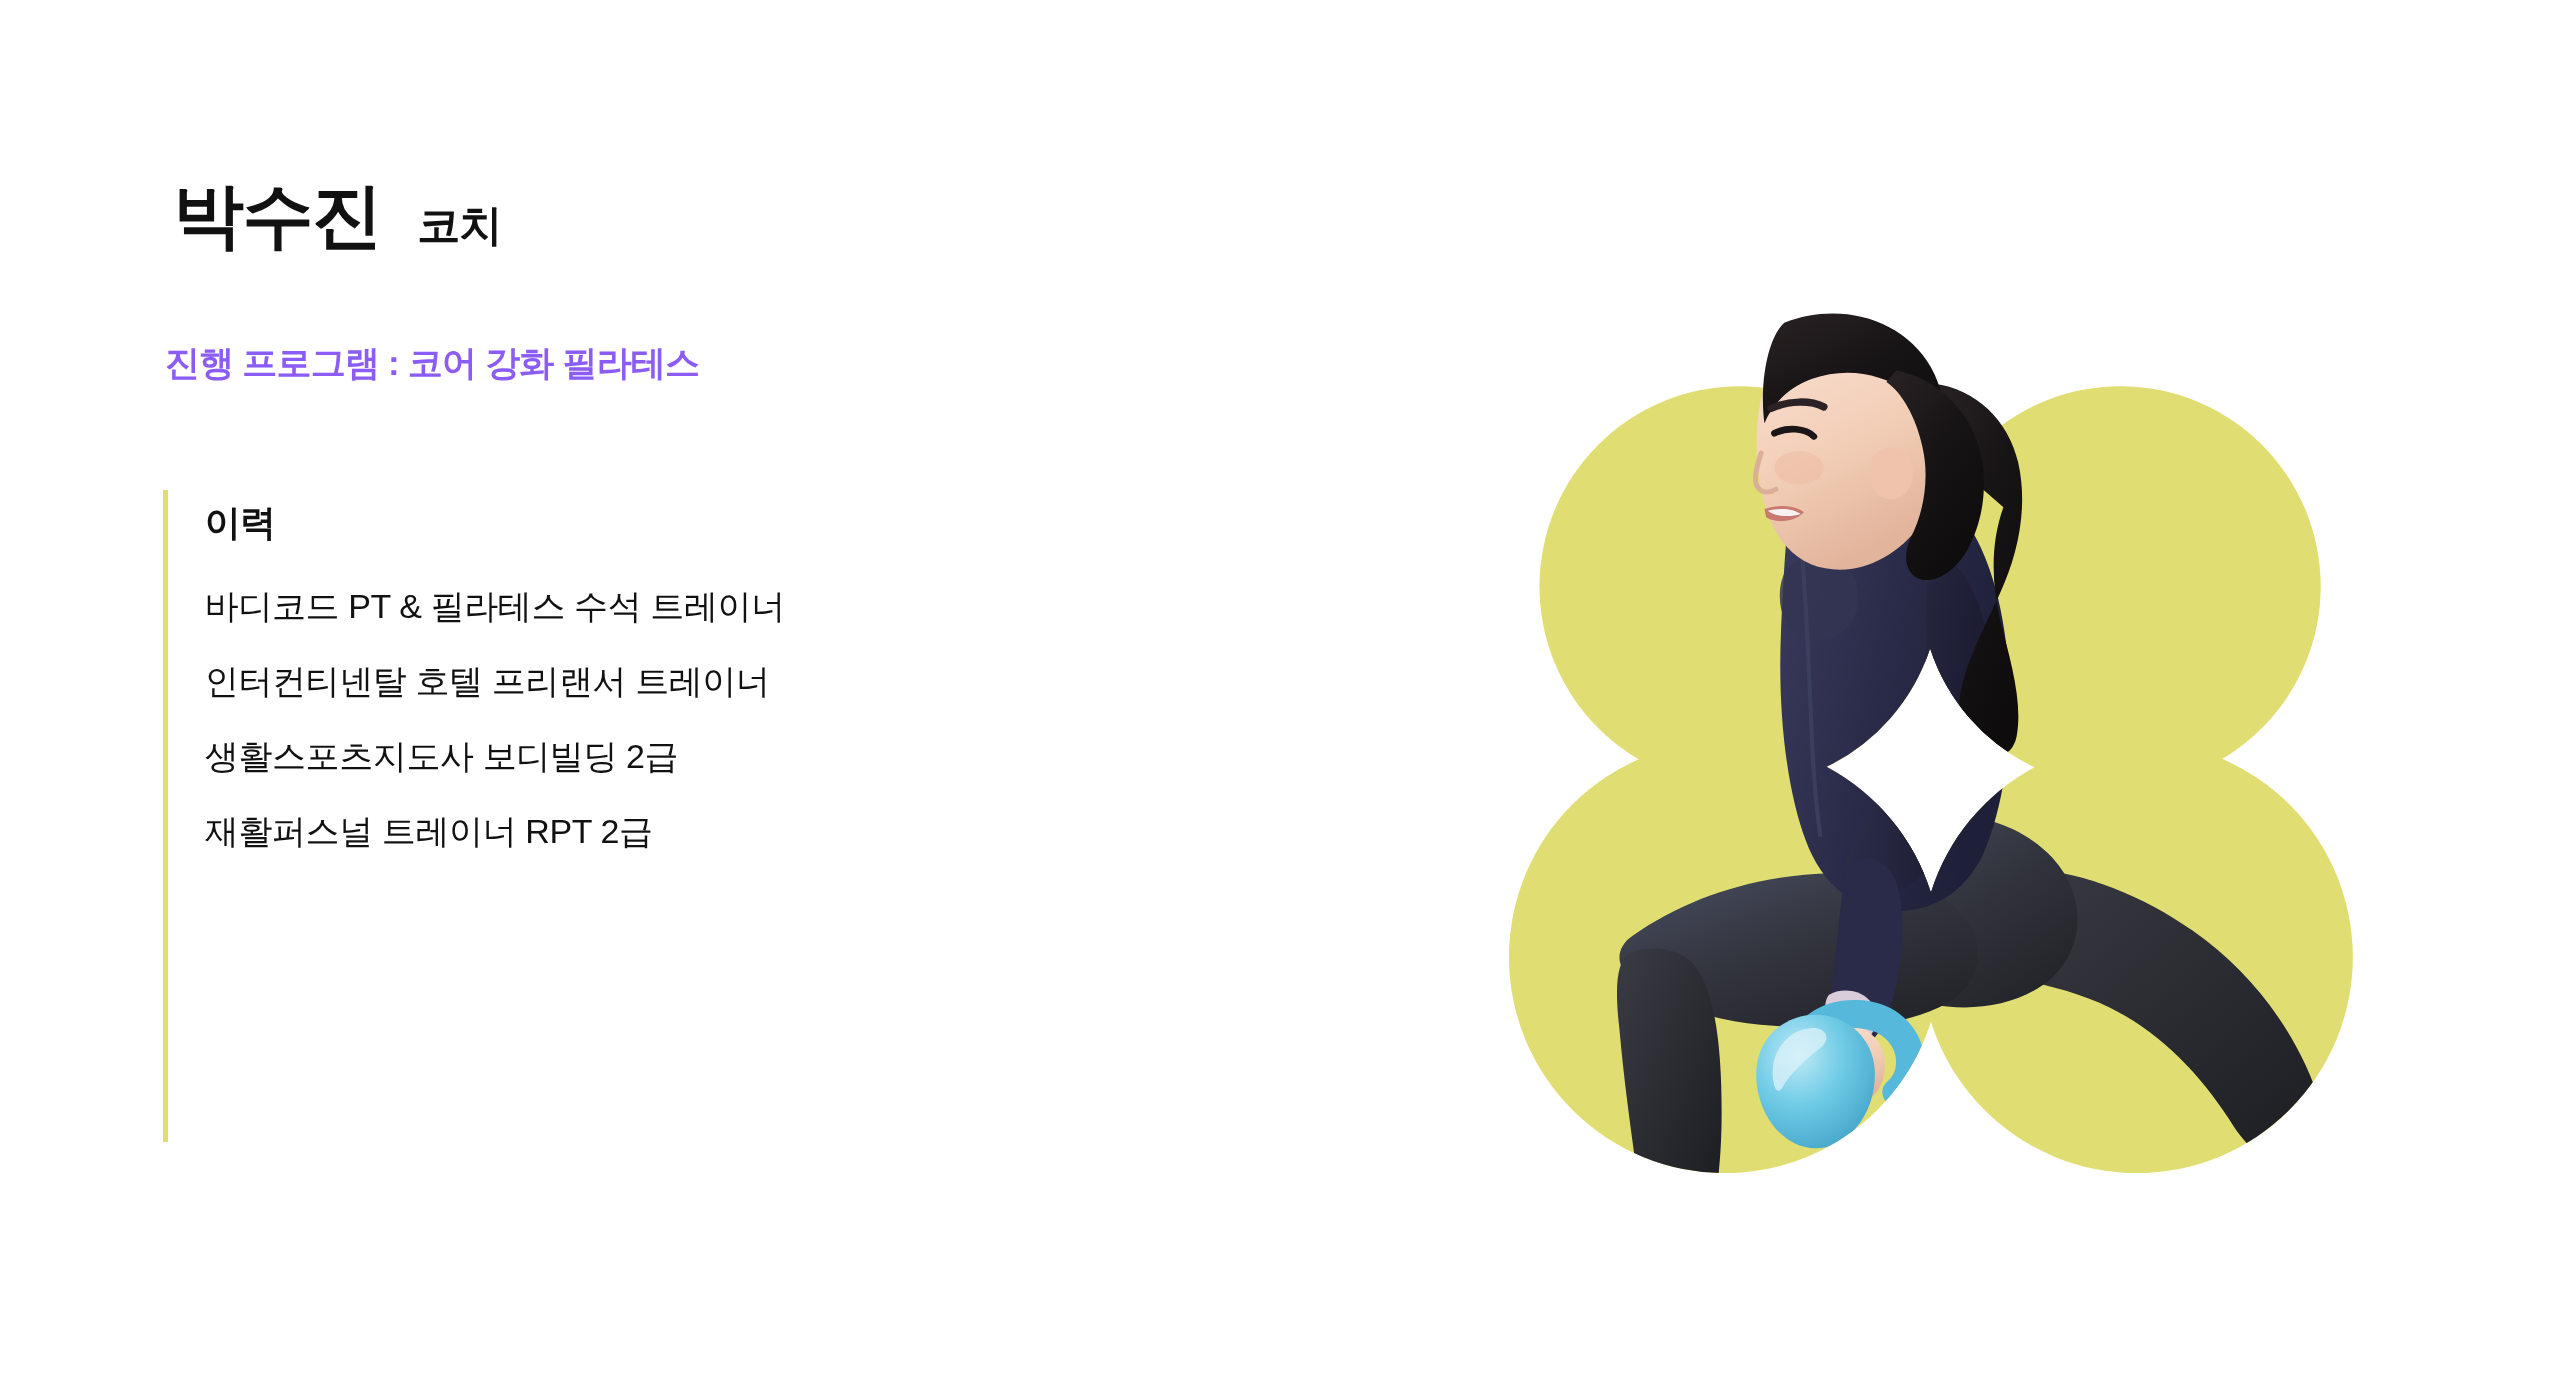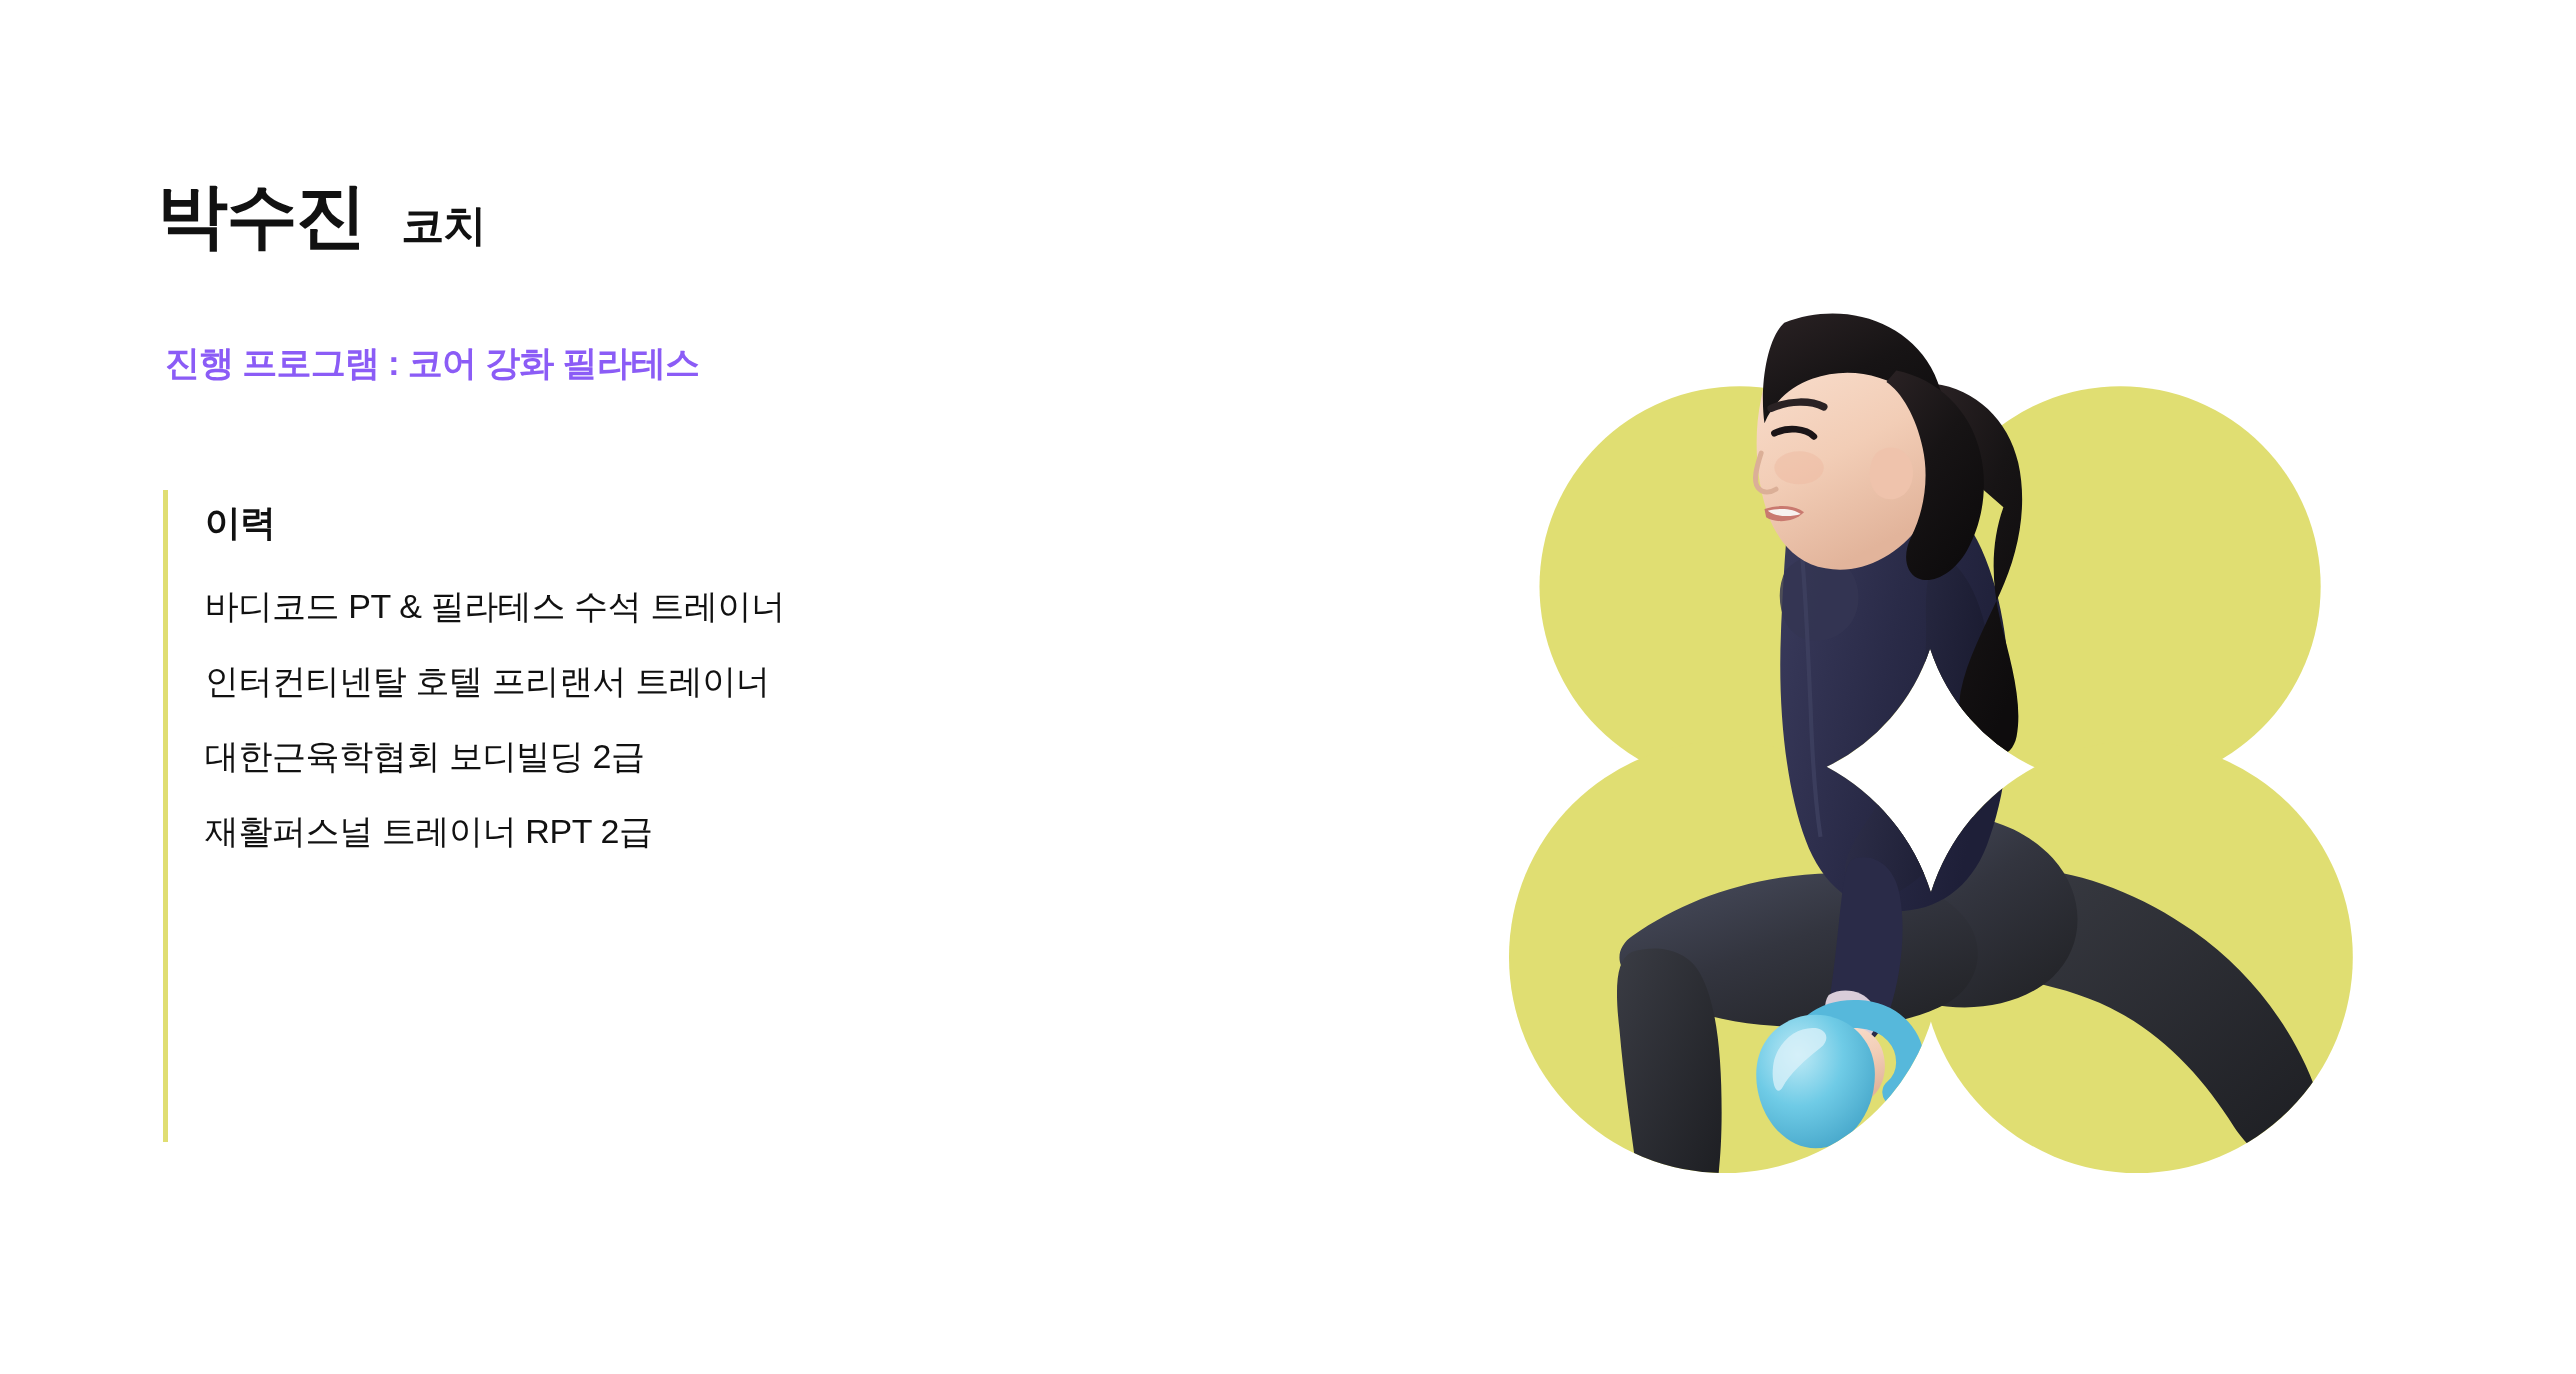--- a/index.html
+++ b/index.html
@@ -25,21 +25,21 @@
   .text-col {
     position: absolute;
     left: 157px;
     top: 0;
     width: 1286px;
     height: 100%;
   }
 
   .coach-title {
     position: absolute;
-    left: 0;
+    left: 16px;
     top: 180px;
     display: flex;
     align-items: baseline;
     white-space: nowrap;
   }
   .coach-name {
     font-size: 71px;
     font-weight: 700;
     letter-spacing: -1.6px;
     line-height: 1;
@@ -140,21 +140,21 @@
     </div>
 
     <div class="program-line">진행 프로그램 : 코어 강화 필라테스</div>
 
     <div class="career-block">
       <div class="career-heading">이력</div>
 
       <ul class="career-list">
         <li>바디코드 PT &amp; 필라테스 수석 트레이너</li>
         <li>인터컨티넨탈 호텔 프리랜서 트레이너</li>
-        <li>대한근육학협회 보디빌딩 2급</li>
+        <li>생활스포츠지도사 보디빌딩 2급</li>
         <li>재활퍼스널 트레이너 RPT 2급</li>
       </ul>
     </div>
 
   </div>
 
   <div class="visual">
 
     <svg class="clover-svg" viewBox="0 0 1040 1130" preserveAspectRatio="none">
       <g fill="#E0DE72">

